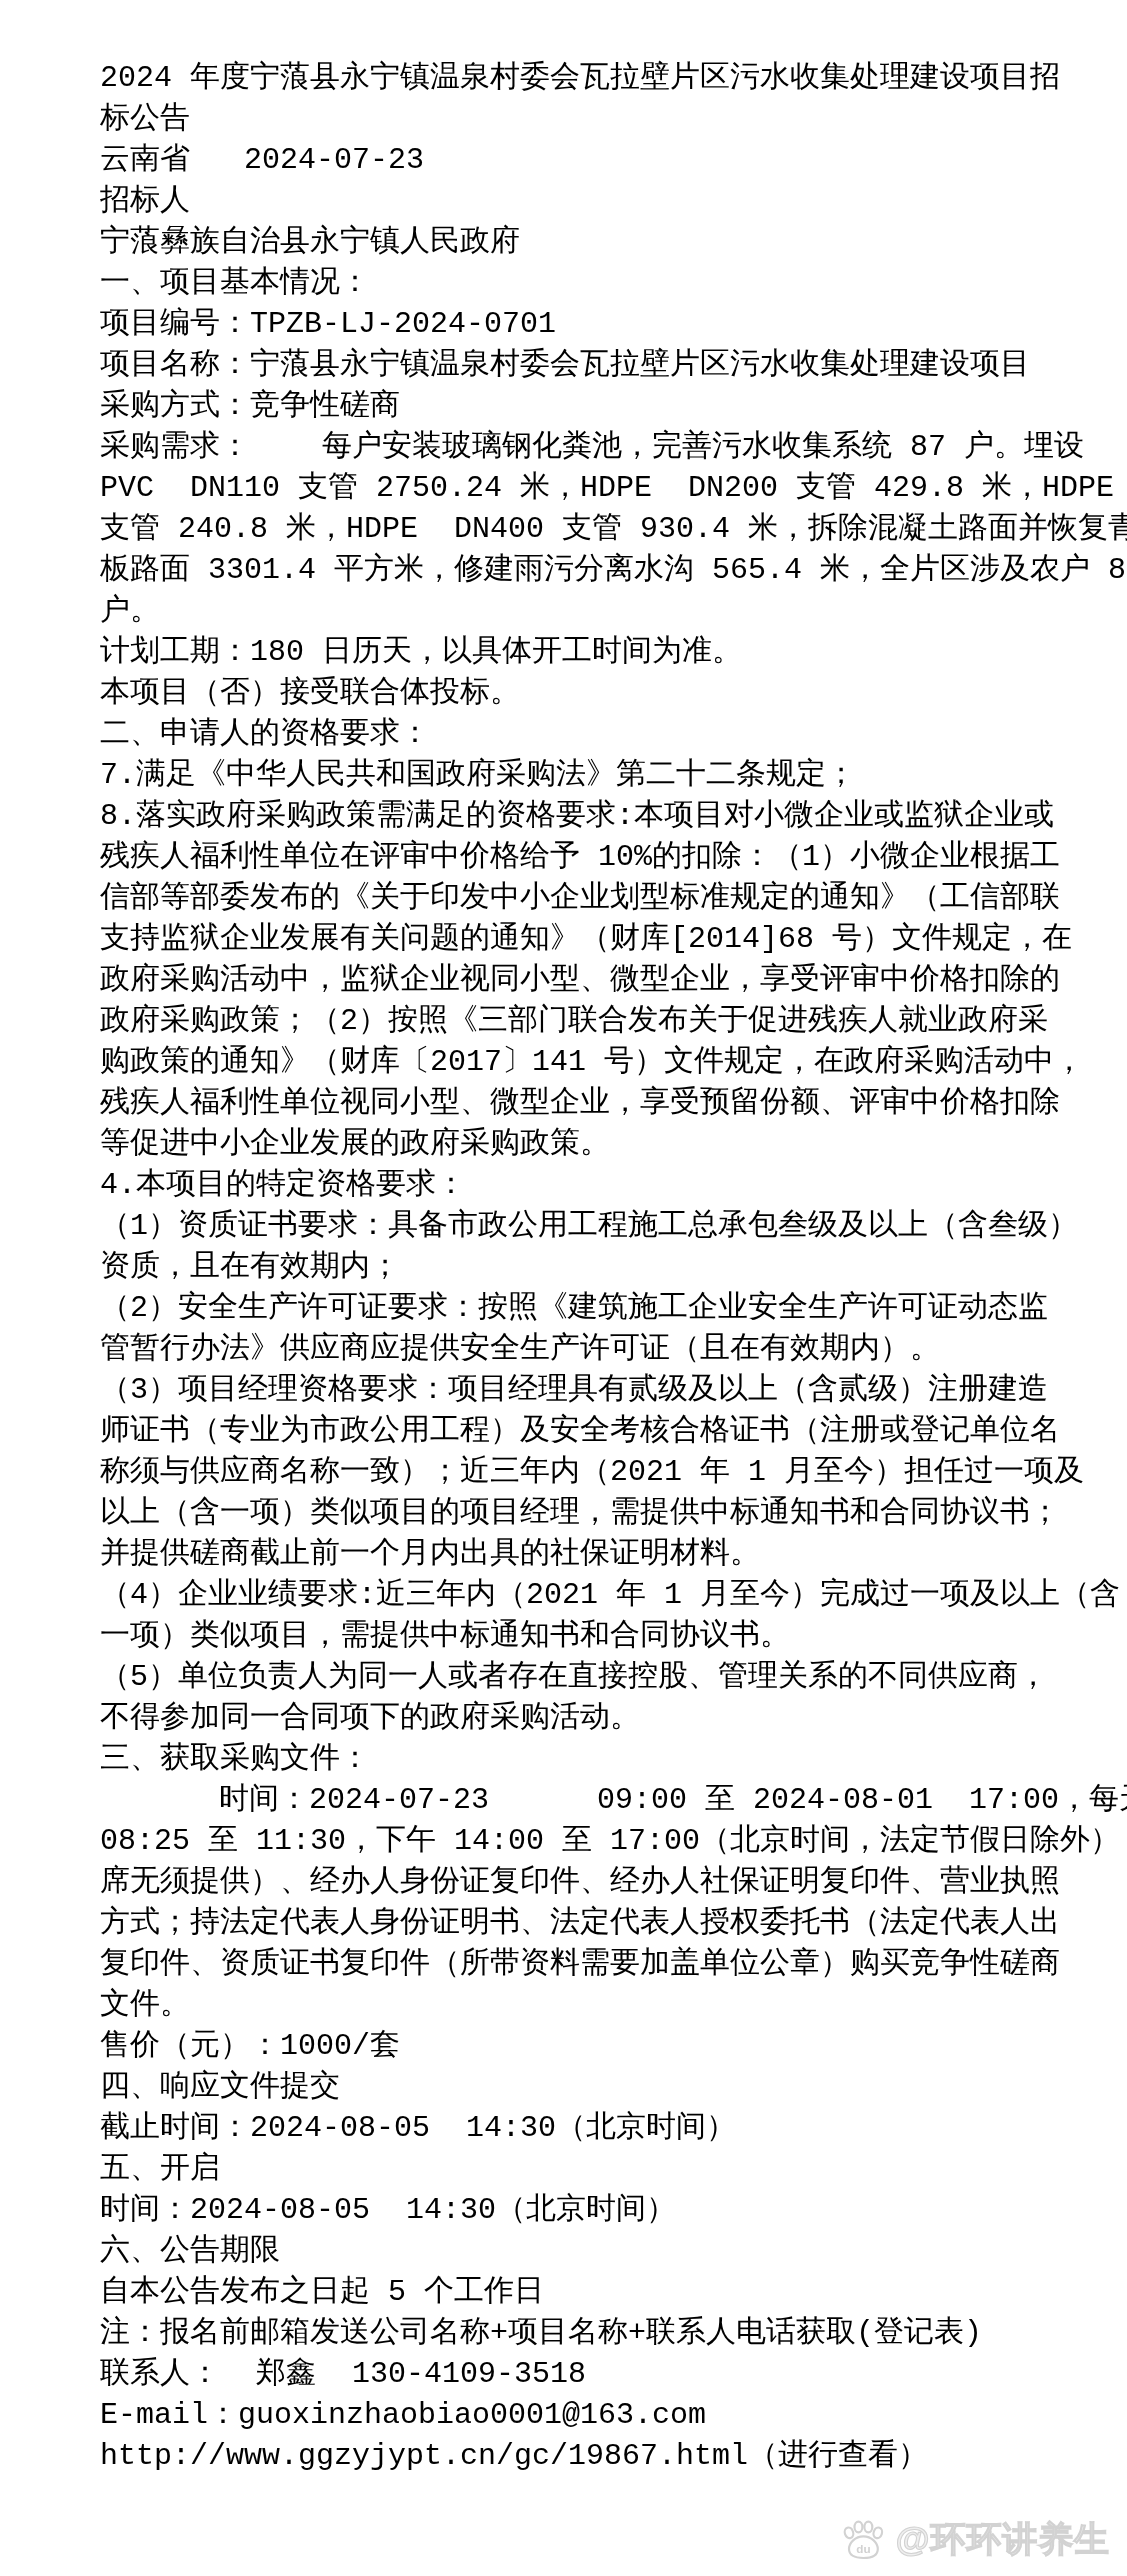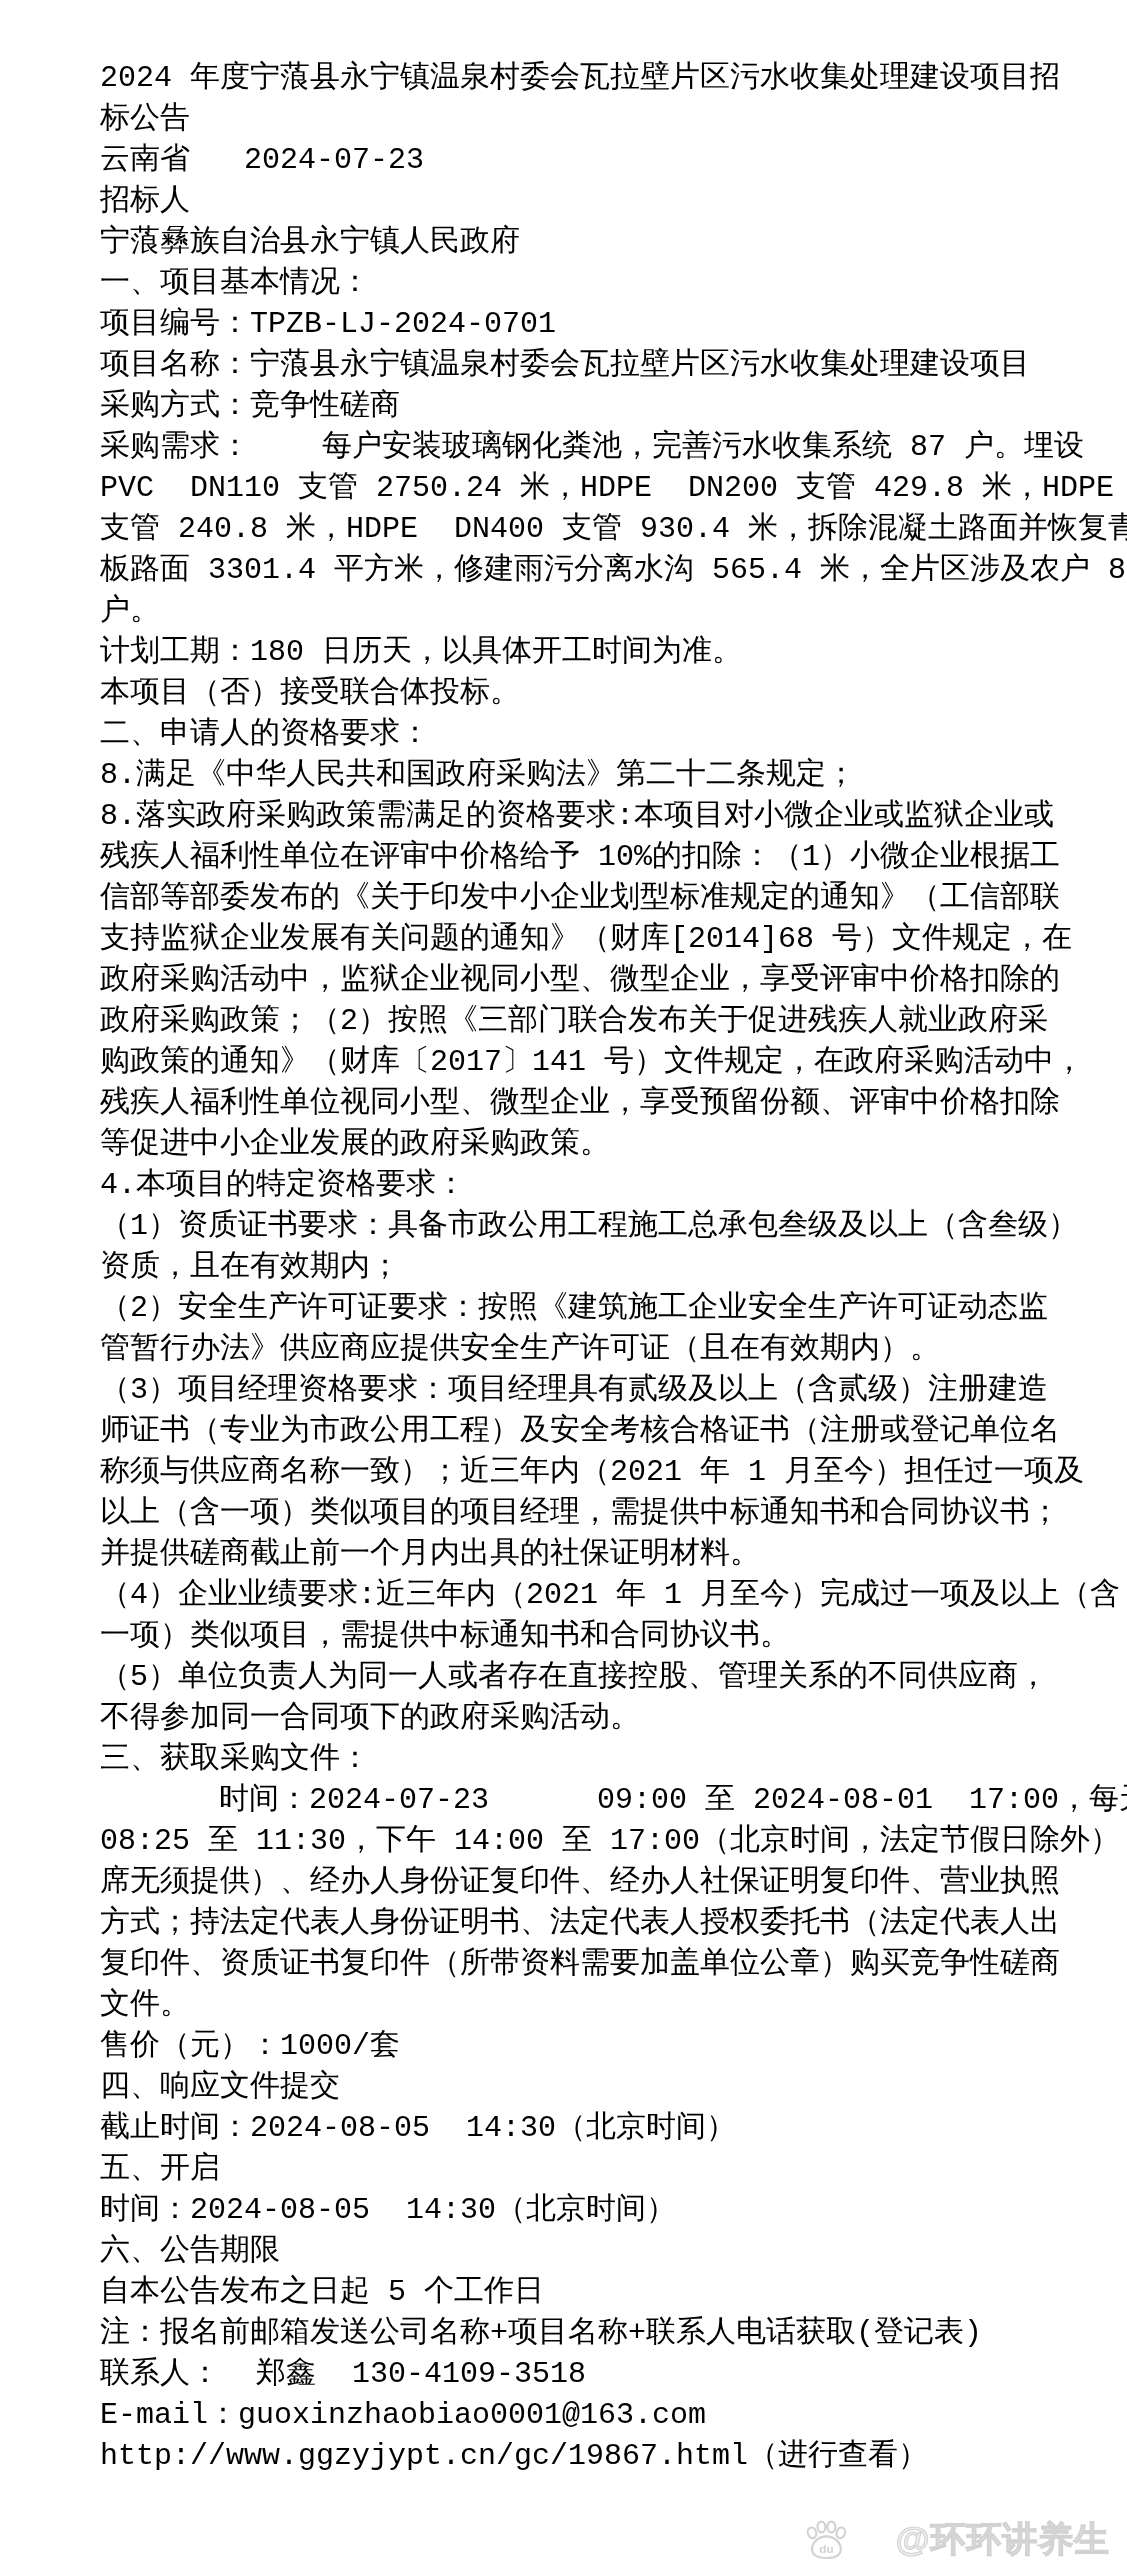--- a/index.html
+++ b/index.html
@@ -34,21 +34,20 @@
     gap: 10px;
     pointer-events: none;
   }
   #watermark .wm-text {
     font-family: "Liberation Sans", sans-serif;
     font-size: 35px;
     font-weight: bold;
     color: #efefef;
     -webkit-text-stroke: 1.1px #d2d2d2;
     letter-spacing: 0.9px;
-    margin-left: 37px;
   }
 </style>
 </head>
 <body>
 
 <div id="page">
 
   <div id="doc">
     <div id="doc-lines">
         <section>
@@ -66,21 +65,21 @@
           <div class="line">采购需求：    每户安装玻璃钢化粪池，完善污水收集系统 87 户。埋设</div>
           <div class="line">PVC  DN110 支管 2750.24 米，HDPE  DN200 支管 429.8 米，HDPE  DN300</div>
           <div class="line">支管 240.8 米，HDPE  DN400 支管 930.4 米，拆除混凝土路面并恢复青石</div>
           <div class="line">板路面 3301.4 平方米，修建雨污分离水沟 565.4 米，全片区涉及农户 87</div>
           <div class="line">户。</div>
           <div class="line">计划工期：180 日历天，以具体开工时间为准。</div>
           <div class="line">本项目（否）接受联合体投标。</div>
         </section>
         <section>
           <div class="line">二、申请人的资格要求：</div>
-          <div class="line">8.满足《中华人民共和国政府采购法》第二十二条规定；</div>
+          <div class="line">7.满足《中华人民共和国政府采购法》第二十二条规定；</div>
           <div class="line">8.落实政府采购政策需满足的资格要求:本项目对小微企业或监狱企业或</div>
           <div class="line">残疾人福利性单位在评审中价格给予 10%的扣除：（1）小微企业根据工</div>
           <div class="line">信部等部委发布的《关于印发中小企业划型标准规定的通知》（工信部联</div>
           <div class="line">支持监狱企业发展有关问题的通知》（财库[2014]68 号）文件规定，在</div>
           <div class="line">政府采购活动中，监狱企业视同小型、微型企业，享受评审中价格扣除的</div>
           <div class="line">政府采购政策；（2）按照《三部门联合发布关于促进残疾人就业政府采</div>
           <div class="line">购政策的通知》（财库〔2017〕141 号）文件规定，在政府采购活动中，</div>
           <div class="line">残疾人福利性单位视同小型、微型企业，享受预留份额、评审中价格扣除</div>
           <div class="line">等促进中小企业发展的政府采购政策。</div>
           <div class="line">4.本项目的特定资格要求：</div>

